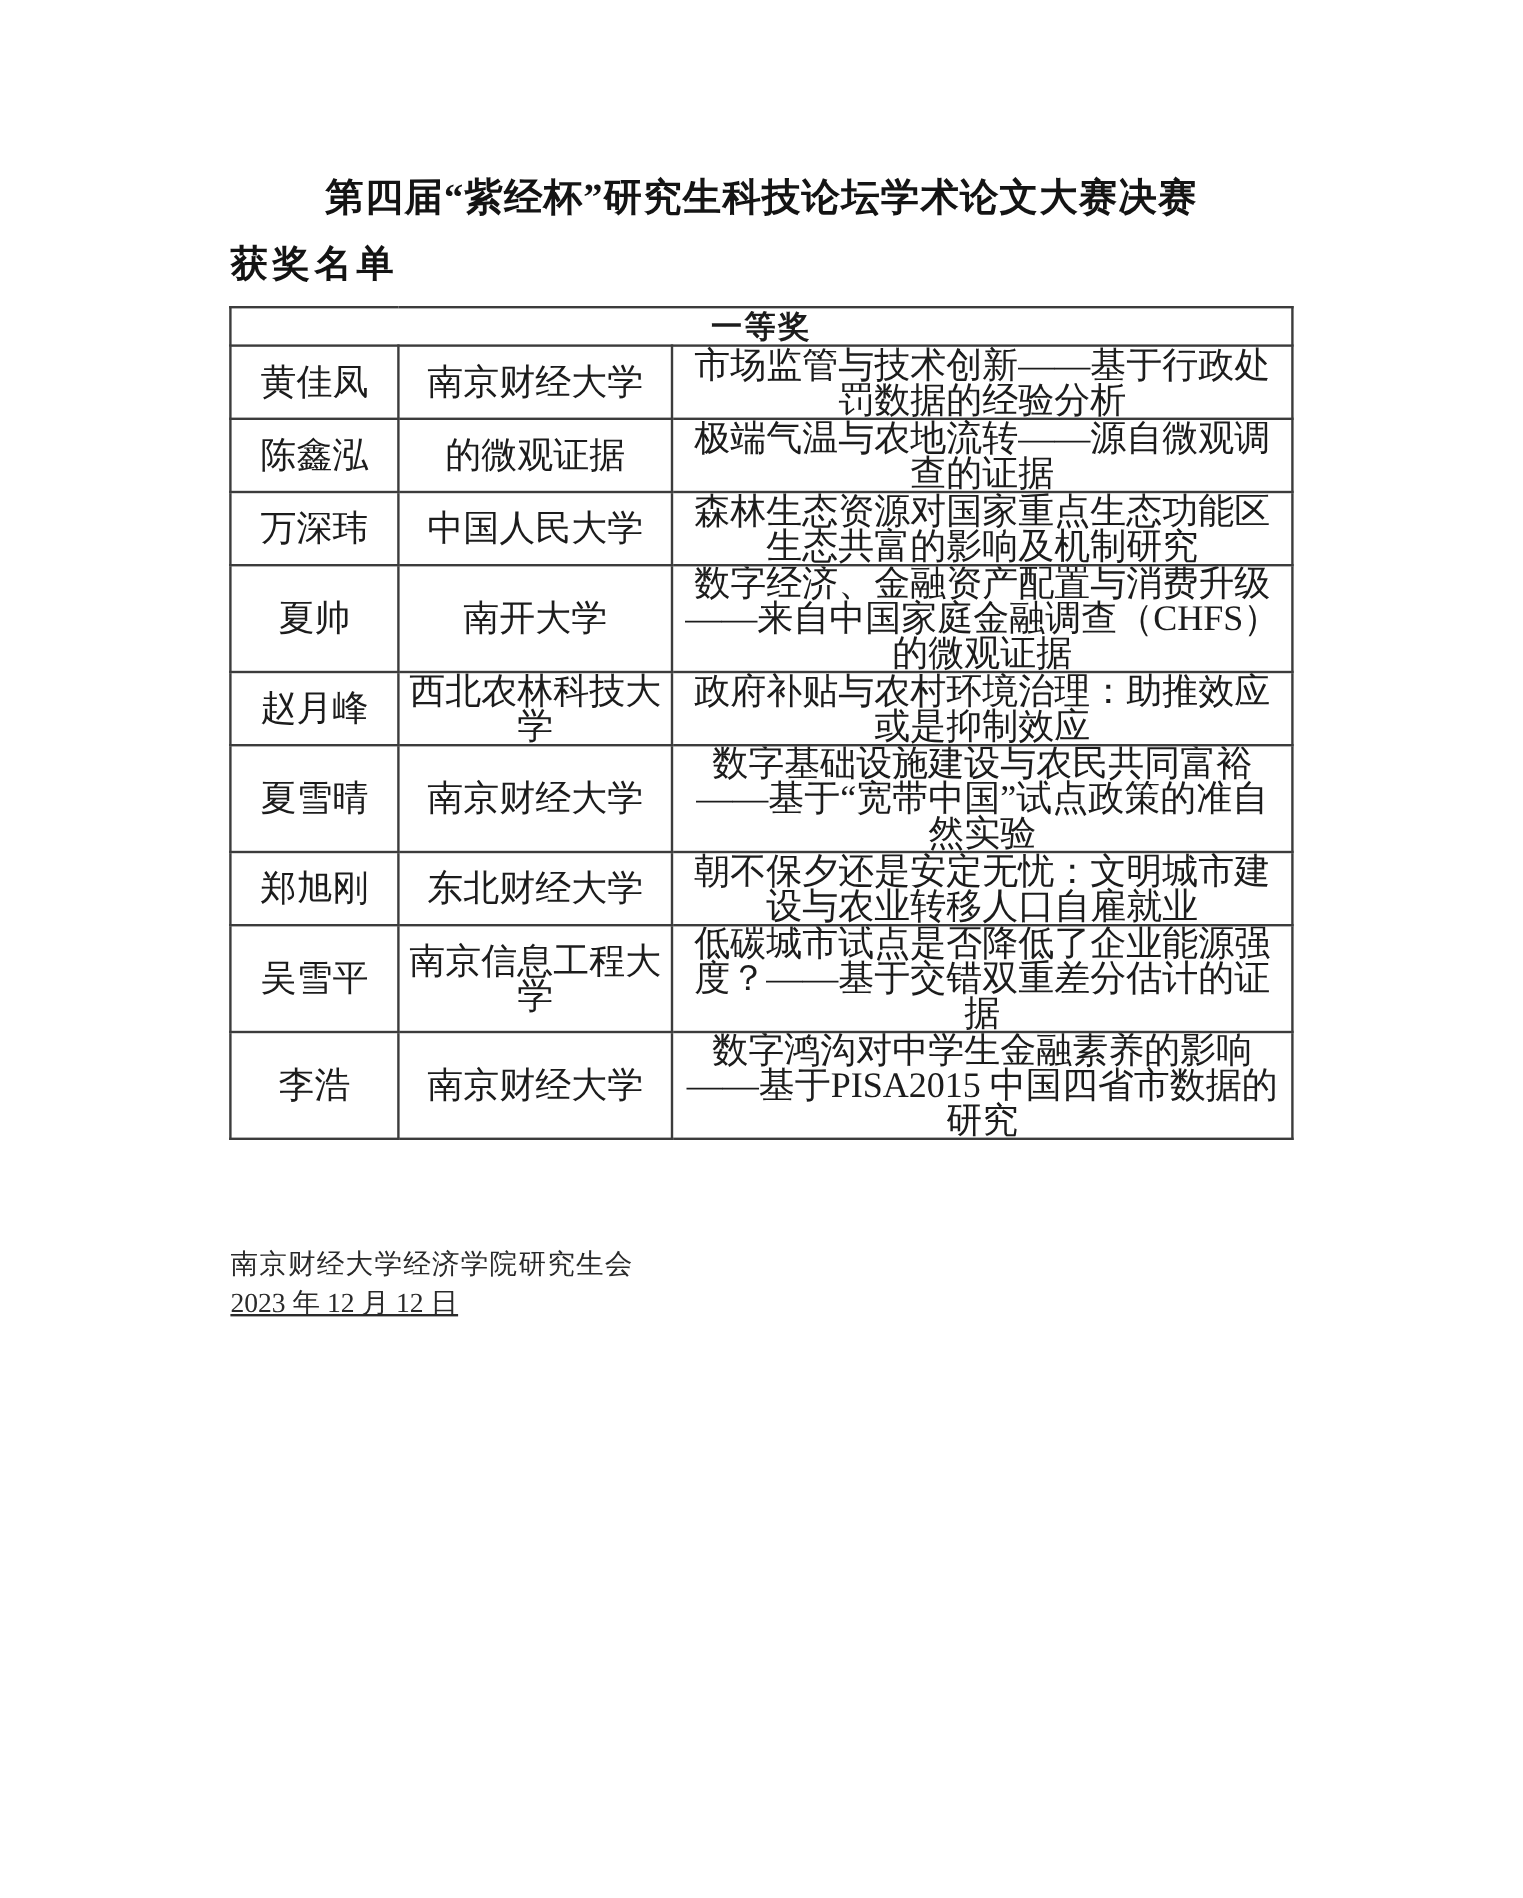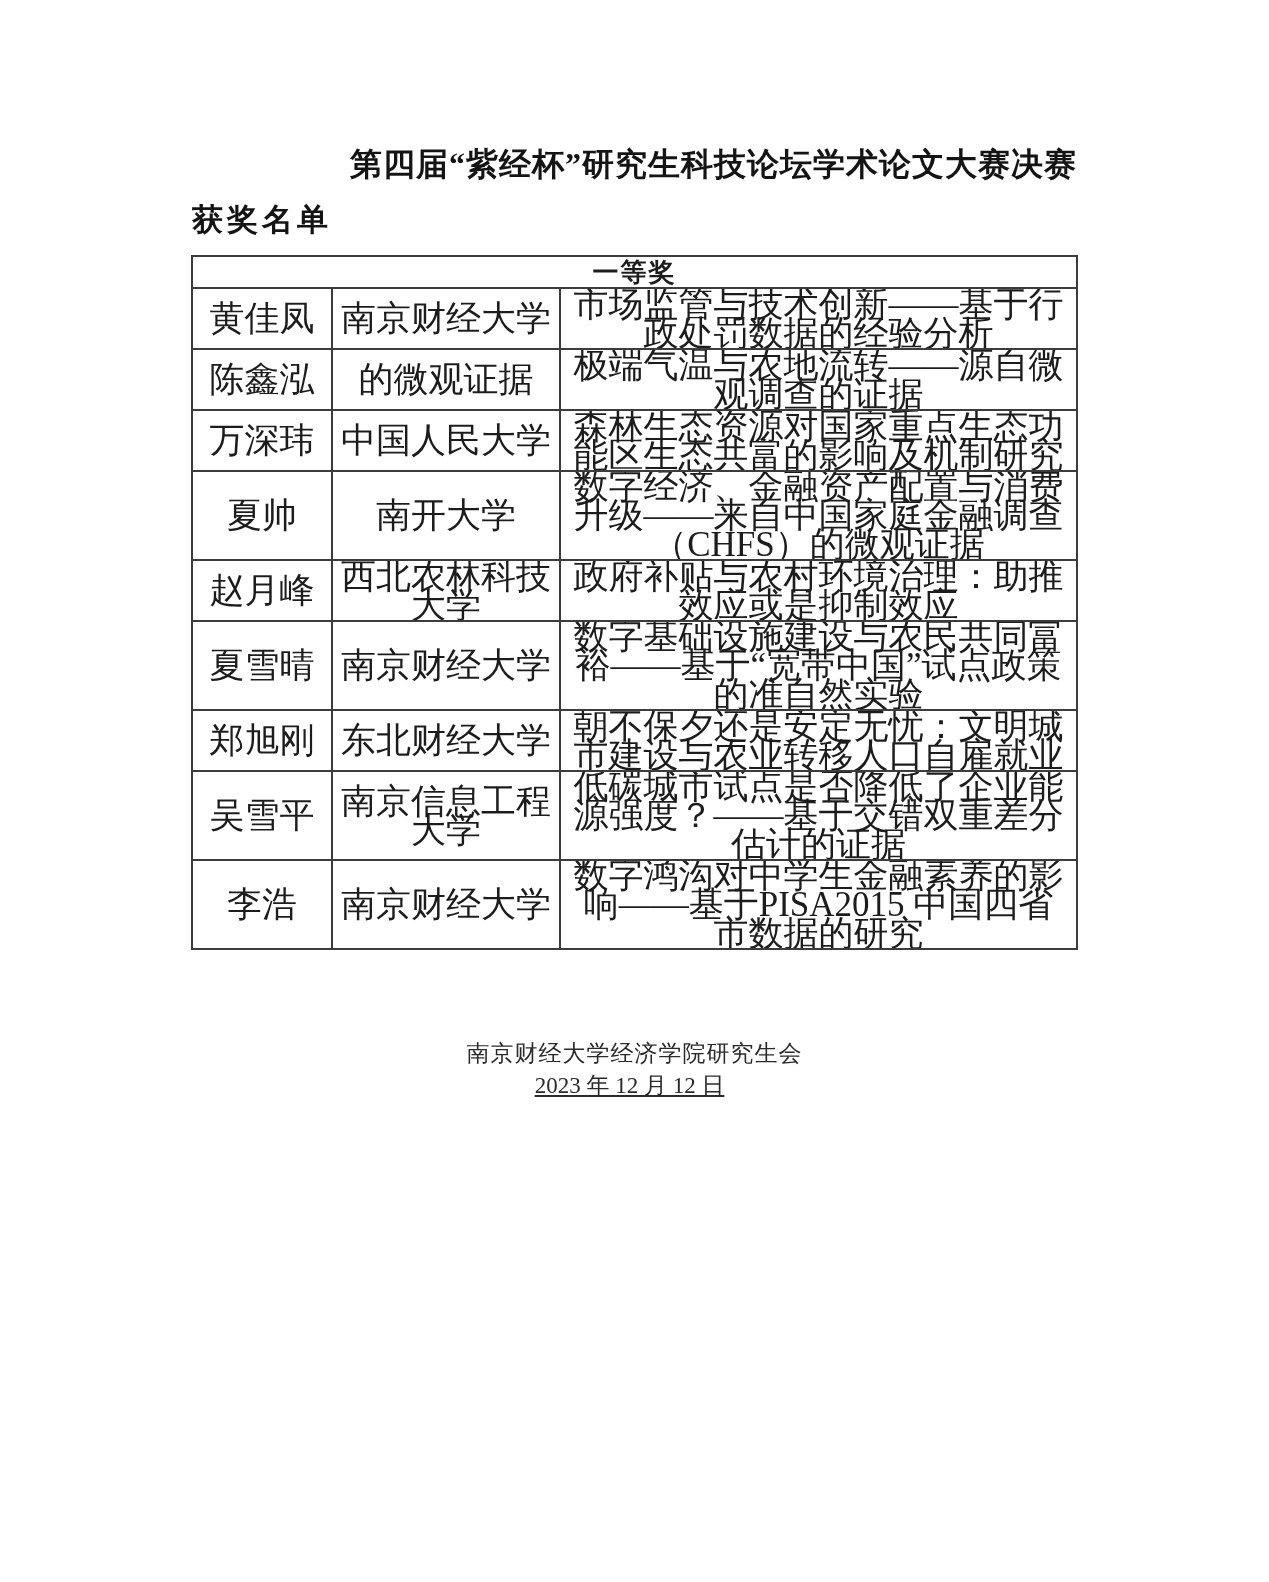--- a/index.html
+++ b/index.html
@@ -13,21 +13,21 @@
     height: 1582px;
     background: #ffffff;
     color: #111111;
     font-family: "Liberation Serif", "DejaVu Serif", serif;
     overflow: hidden;
   }
   .doc-title {
     margin: 0 auto;
     padding-top: 142px;
     width: 885px;
-    text-align: right;
+    text-align: center;
     font-size: 32px;
     font-weight: bold;
     letter-spacing: 1px;
     line-height: 44px;
     color: #141414;
     white-space: nowrap;
   }
   .doc-subtitle {
     margin: 14px auto 0 auto;
     width: 885px;
@@ -41,21 +41,21 @@
   table.awards {
     margin: 15px auto 0 auto;
     width: 885px;
     border-collapse: collapse;
     table-layout: fixed;
   }
   table.awards td {
     border: 2px solid #3c3c3c;
     text-align: center;
     vertical-align: middle;
-    font-size: 35px;
+    font-size: 30px;
     line-height: 29px;
     padding: 0 6px;
     color: #1c1c1c;
     overflow: hidden;
   }
   tr.section-row td {
     height: 30px;
     font-weight: bold;
     font-size: 26px;
     letter-spacing: 2px;
@@ -63,21 +63,21 @@
   }
   tr.data-row td {
     height: 59px;
   }
   .col-name  { width: 140px; }
   .col-univ  { width: 228px; }
   .col-paper { width: 517px; }
   .footer {
     margin: 88px auto 0 auto;
     width: 885px;
-    text-align: center;
+    text-align: left;
     color: #2a2a2a;
   }
   .footer-line1 {
     font-size: 23px;
     line-height: 32px;
     letter-spacing: 1px;
   }
   .footer-line2 {
     font-size: 23px;
     line-height: 32px;

